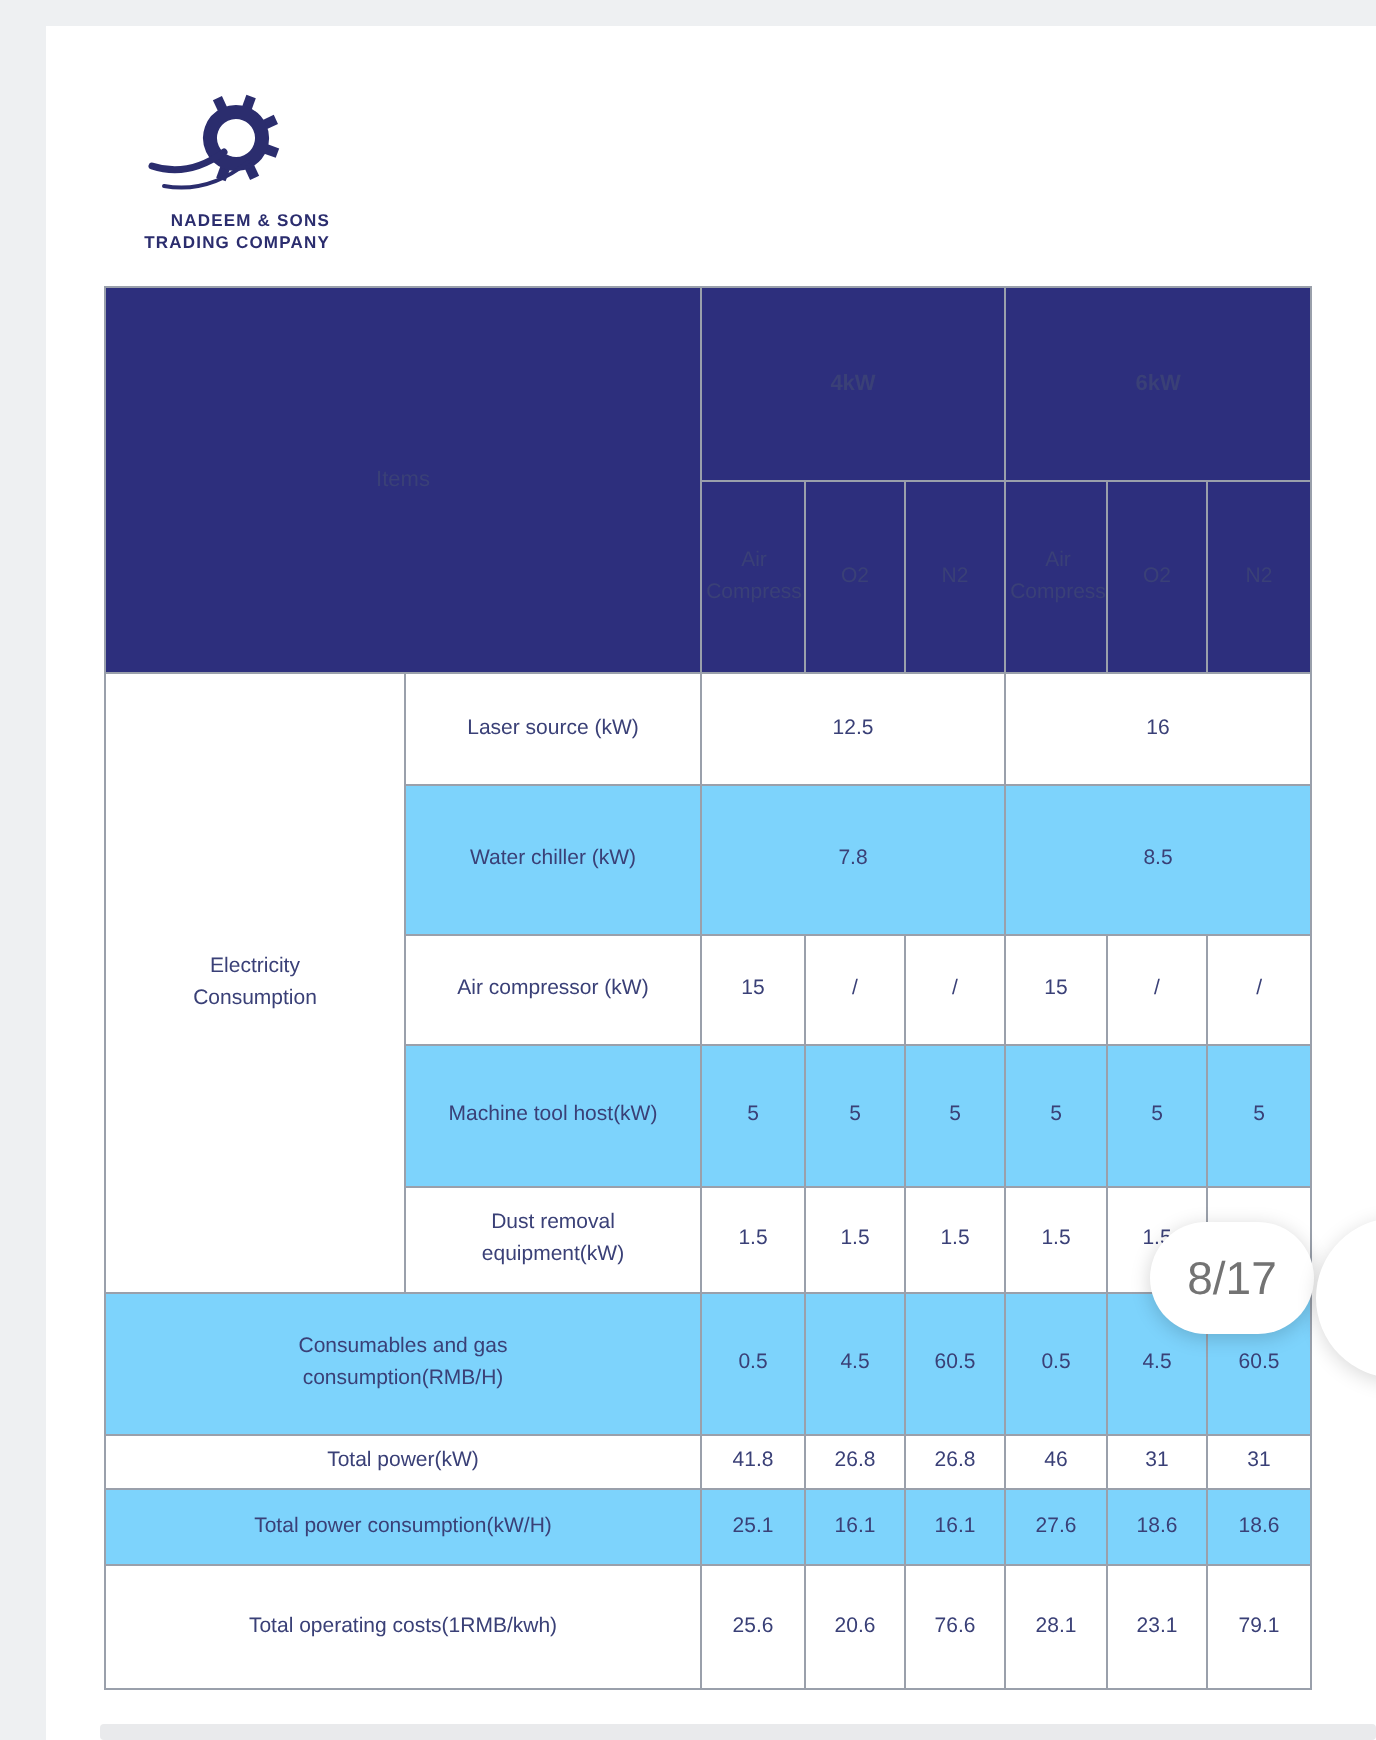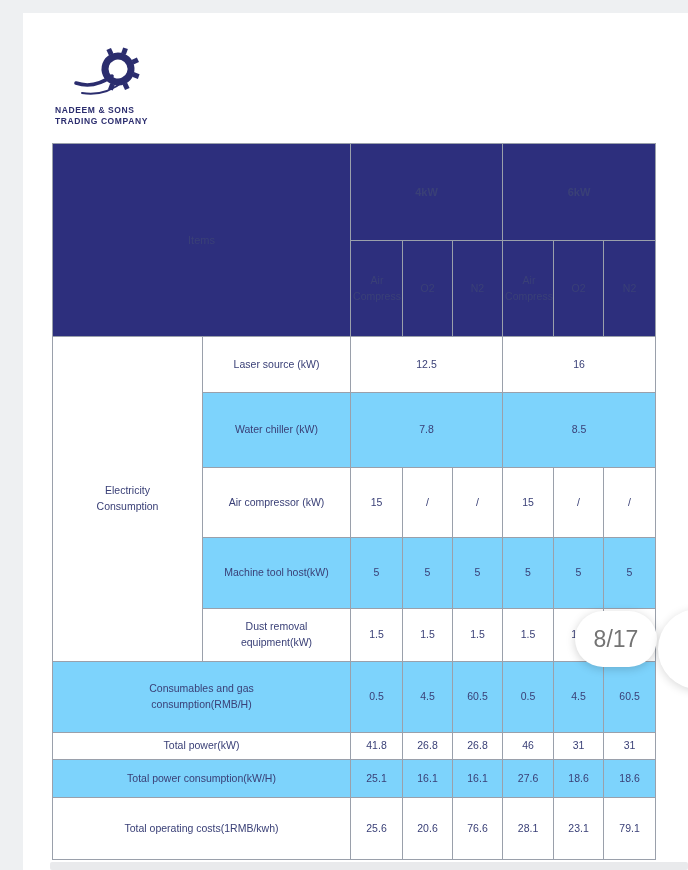--- a/index.html
+++ b/index.html
@@ -7,21 +7,21 @@
     width:688px;height:870px;position:relative;overflow:hidden;
     background:#eef0f2;
     font-family:"Liberation Sans", sans-serif;
     -webkit-font-smoothing:antialiased;
   }
   .page{
     position:absolute;left:23px;top:13px;right:0;bottom:0;
     background:#ffffff;
   }
   
-  .brand{position:absolute;left:32px;top:30px;width:110px;text-align:left;}
+  .brand{position:absolute;left:32px;top:30px;width:110px;text-align:right;}
   .brand svg{display:block;margin:0 auto;}
   .brand-text{color:#2b2d6e;font-weight:bold;font-size:8.5px;letter-spacing:.6px;line-height:1.25;}
   .titleblock{position:absolute;left:137px;top:44px;}
   .doc-title{font-size:26px;color:#33365c;font-weight:500;letter-spacing:.3px;}
   .doc-subtitle{font-size:21px;color:#4b4f63;font-weight:500;letter-spacing:.8px;margin-top:7px;}
   .doc-model{font-size:19px;color:#9aa0ad;font-weight:400;letter-spacing:.8px;}
   
   table.cb{
     position:absolute;left:29px;top:130px;
     border-collapse:collapse;table-layout:fixed;width:603px;
@@ -119,21 +119,21 @@
         <td class="val" colspan="3">12.5</td>
         <td class="val" colspan="3">16</td>
       </tr>
 
       <tr style="height:75px" class="lt">
         <td><span class="lblwrap">Water chiller (kW)</span></td>
         <td class="val" colspan="3">7.8</td>
         <td class="val" colspan="3">8.5</td>
       </tr>
 
-      <tr style="height:70px">
+      <tr style="height:55px">
         <td><span class="lblwrap">Air compressor (kW)</span></td>
         <td class="val">15</td>
         <td class="val">/</td>
         <td class="val">/</td>
         <td class="val">15</td>
         <td class="val">/</td>
         <td class="val">/</td>
       </tr>
 
       <tr style="height:71px" class="lt">

